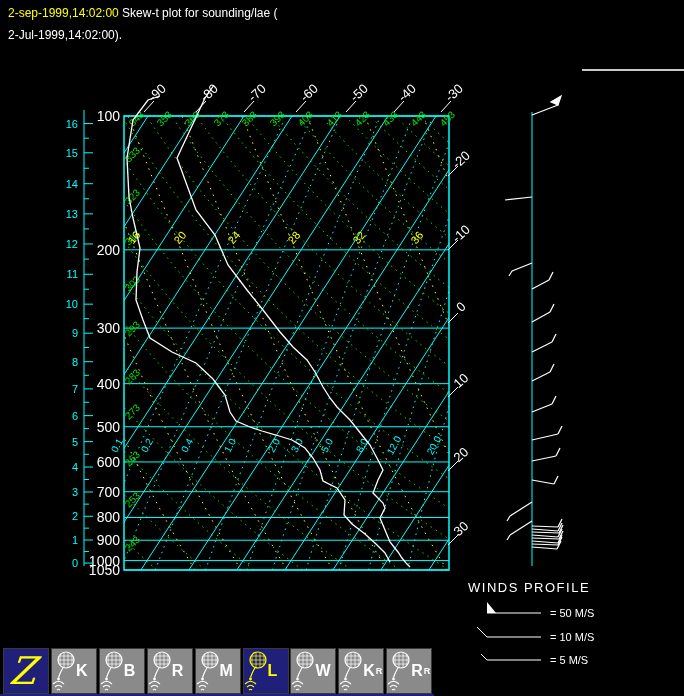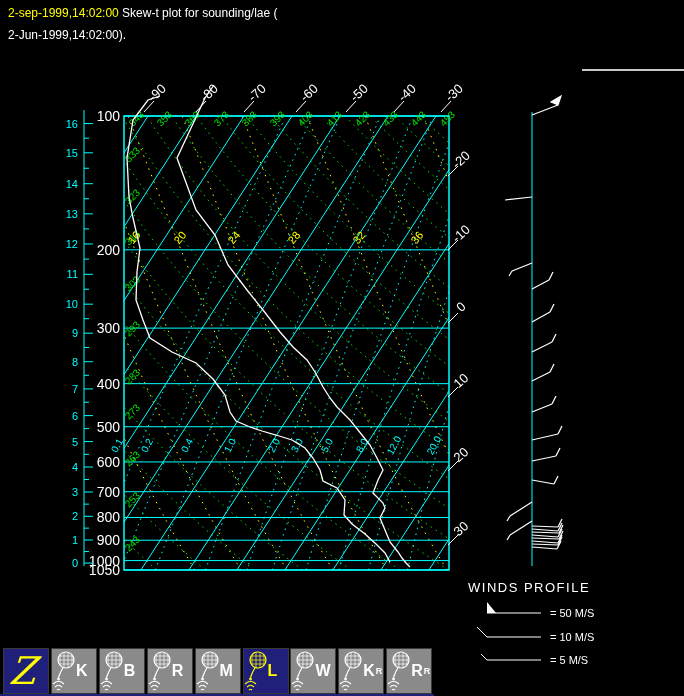--- a/index.html
+++ b/index.html
@@ -21,21 +21,21 @@
   .zlogo{width:100%;text-align:center;color:#ffff00;font-family:"DejaVu Serif","Liberation Serif",serif;
          font-style:italic;font-size:38px;line-height:44px;transform:skewX(-8deg);}
   #tbstrip{position:absolute;left:0;top:694px;width:434px;height:2px;background:#20207b;}
 </style>
 </head>
 <body>
 
 <div id="screen">
   <div id="titlebar">
     <span class="ts">2-sep-1999,14:02:00</span><span>  Skew-t plot for sounding/lae (</span><br>
-    <span>2-Jun-1999,14:02:00).</span>
+    <span>2-Jul-1999,14:02:00).</span>
   </div>
 
   <svg id="plotsvg" width="684" height="696">
       <defs>
         <clipPath id="cp">
           <rect x="124" y="116" width="325" height="454"></rect>
         </clipPath>
       </defs>
       <g clip-path="url(#cp)" stroke="#00e200" fill="none" stroke-width="1" stroke-dasharray="1.5 4.5">
         <polyline points="156.6,570.0 147.3,561.5 138.2,553.0 129.3,544.5 120.6,536.0 112.1,527.5 103.7,519.0 95.6,510.5 87.5,502.0 79.7,493.5 72.0,485.0 64.5,476.5 57.2,468.0 50.0,459.5 43.0,451.0 36.1,442.5 29.4,434.0 22.8,425.5 16.4,417.0 10.1,408.5 4.0,400.0 -2.0,391.5 -7.8,383.0 -13.5,374.5 -19.0,366.0 -24.4,357.5 -29.7,349.0 -34.8,340.5 -39.8,332.0 -44.7,323.5 -49.4,315.0 -54.0,306.5 -58.5,298.0 -62.9,289.5 -67.1,281.0 -71.2,272.5 -75.2,264.0 -79.1,255.5 -82.9,247.0 -86.5,238.6 -90.0,230.1 -93.4,221.6 -96.7,213.1 -99.9,204.6 -103.0,196.1 -106.0,187.6 -108.9,179.1 -111.6,170.6 -114.3,162.1 -116.9,153.6 -119.3,145.1 -121.7,136.6 -123.9,128.1 -126.1,119.6"></polyline>

